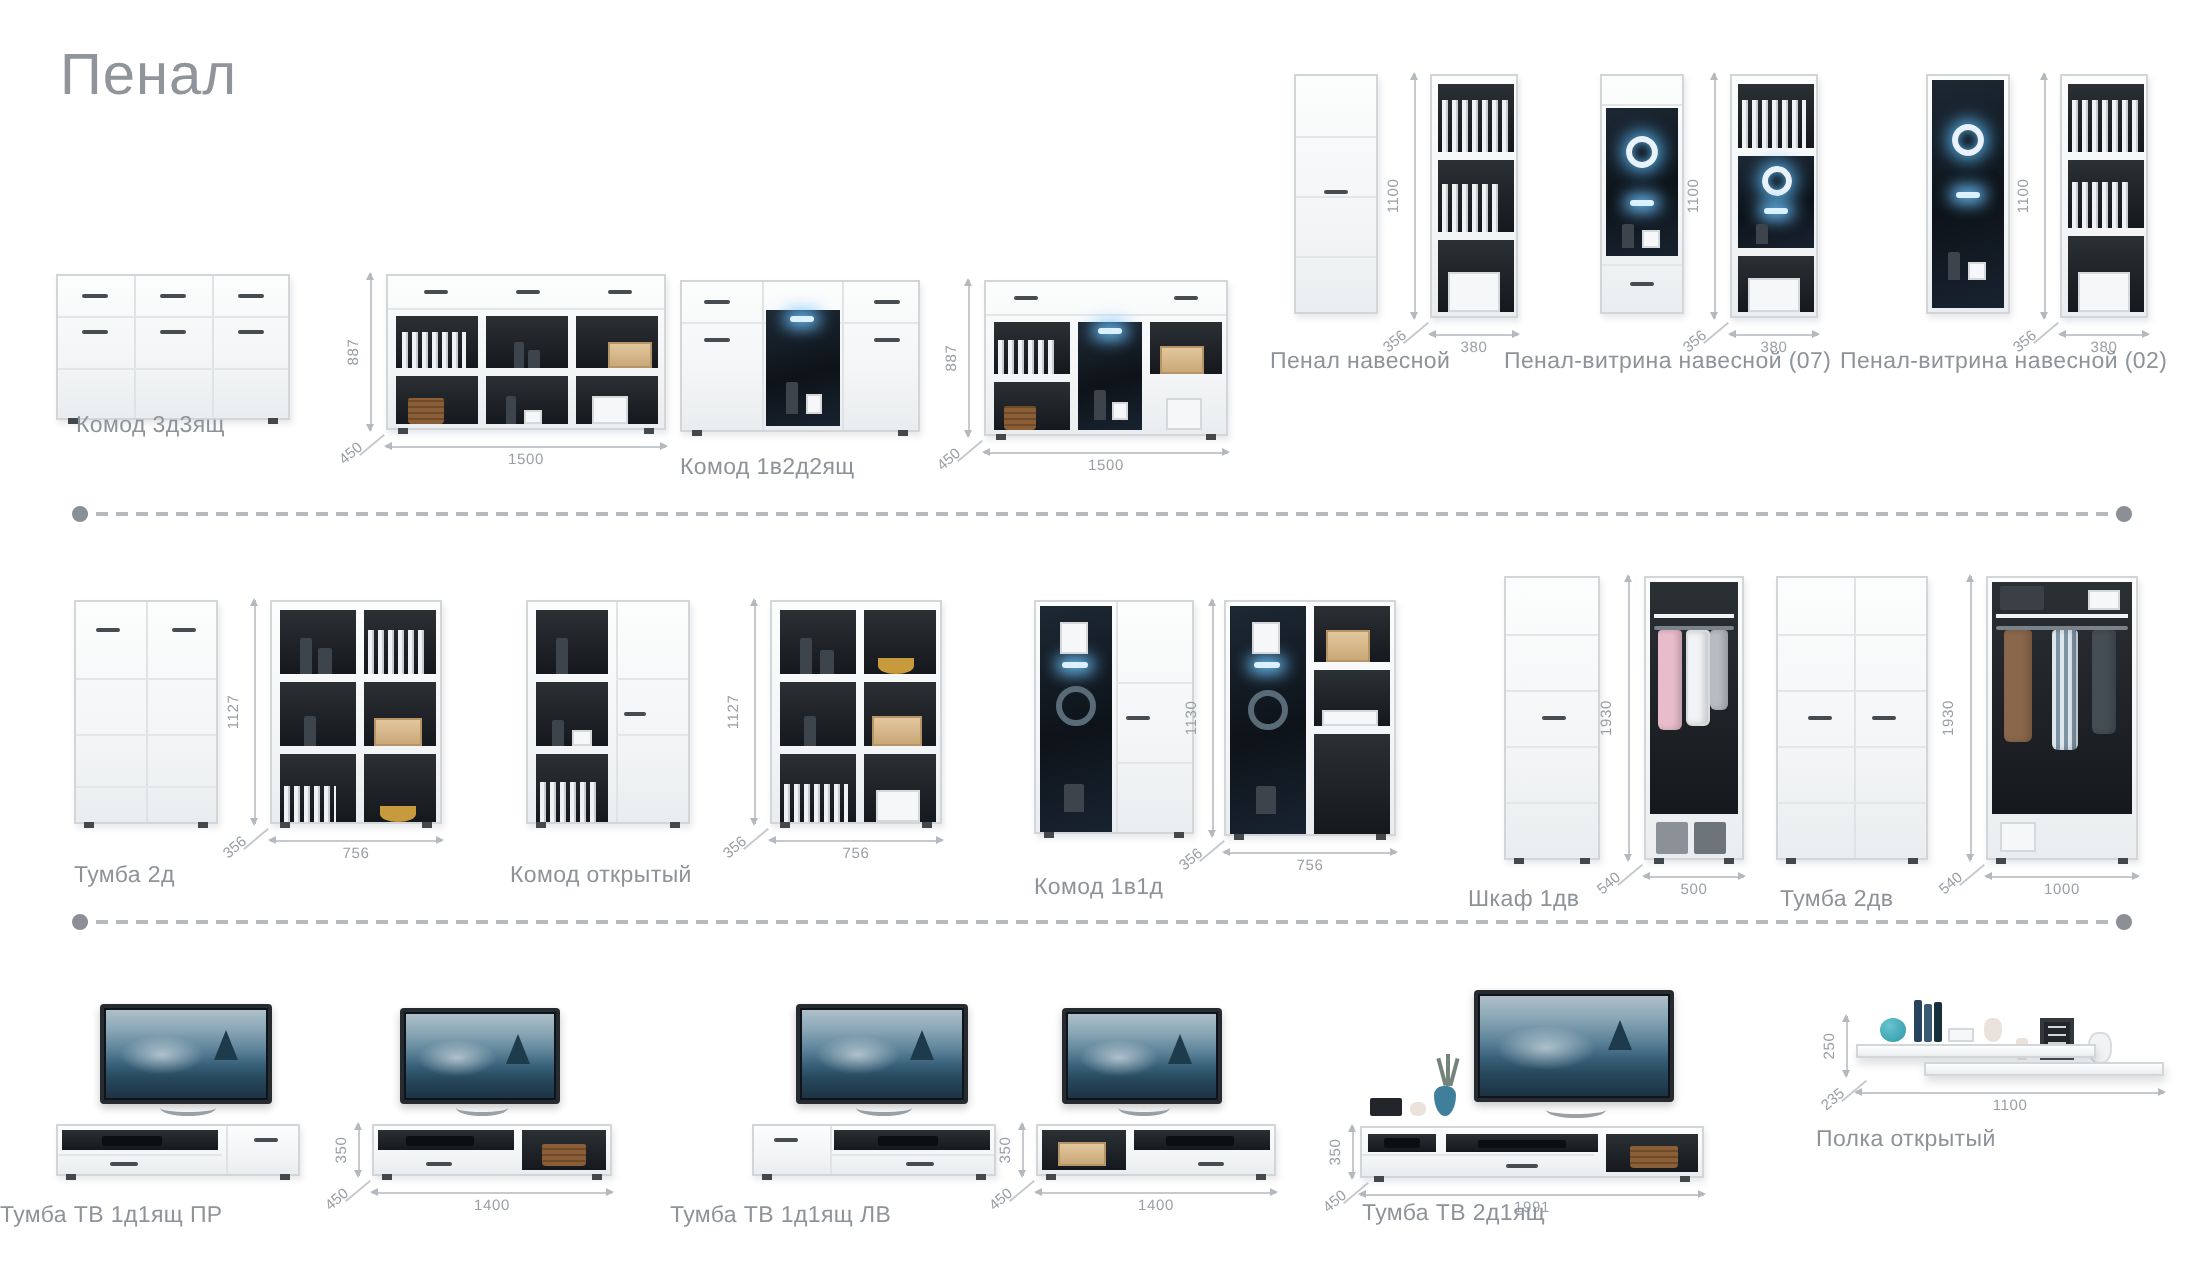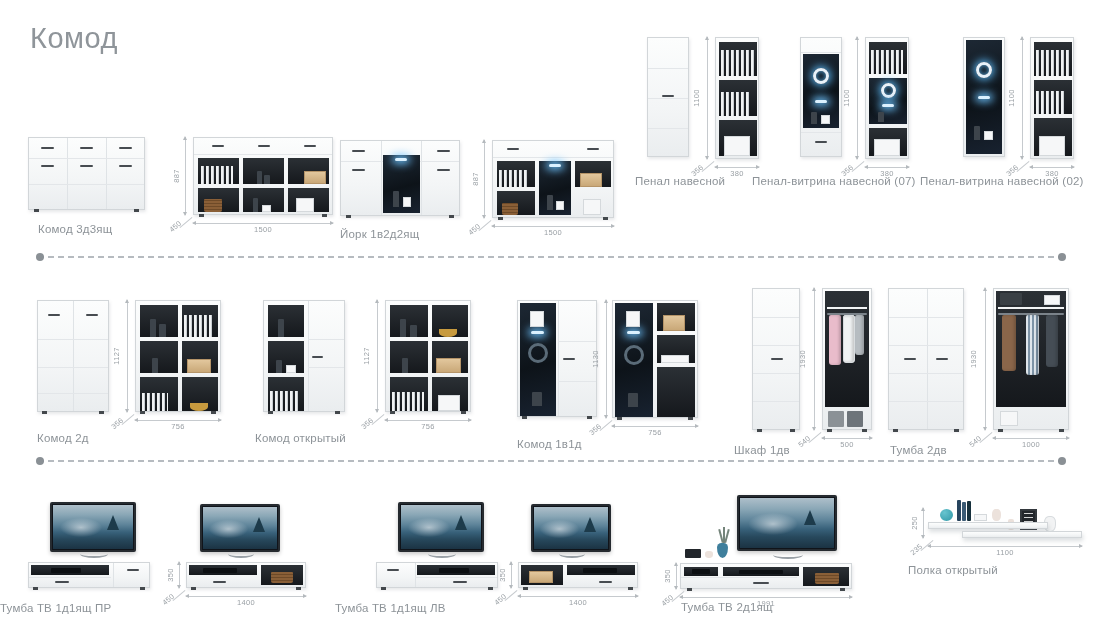--- a/index.html
+++ b/index.html
@@ -70,21 +70,21 @@
   .divider::before,.divider::after{content:"";position:absolute;top:-5px;width:8px;height:8px;border-radius:50%;background:#8a9095;}
   .divider::before{left:-2px;}
   .divider::after{right:-2px;}
 </style>
 </head>
 <body>
 
 <div class="page">
 
   <div class="title">
-    <span class="t1">Комод</span>
+    <span class="t1">Пенал</span>
   </div>
 
   <div class="card" style="left:28px;top:137px;width:305px;height:100px">
     <div class="u" style="left:0;top:0;width:117px;height:73px">
       <span class="sv" style="left:38px"></span>
       <span class="sv" style="left:77px"></span>
       <span class="sh" style="top:20px"></span>
       <span class="sh" style="top:46px"></span>
       <span class="hd" style="left:12px;top:9px;width:13px"></span>
       <span class="hd" style="left:51px;top:9px;width:13px"></span>
@@ -128,21 +128,21 @@
         <b>887</b>
       </span>
     <span class="dh" style="left:165px;top:84px;width:140px">
         <i class="dl"></i>
         <b>1500</b>
       </span>
     <span class="dd" style="left:143px;top:80px">
         <i class="dl"></i>
         <b>450</b>
       </span>
-    <div class="plabel" style="left:10px;top:86px;width:130px">Комод 3д3ящ</div>
+    <div class="plabel" style="left:10px;top:70px;width:130px">Комод 3д3ящ</div>
   </div>
 
   <div class="card" style="left:340px;top:140px;width:285px;height:100px">
     <div class="u" style="left:0;top:0;width:120px;height:76px">
       <span class="sv" style="left:40px"></span>
       <span class="sv" style="left:80px"></span>
       <span class="sh" style="top:20px"></span>
       <span class="dk blue" style="left:42px;top:14px;width:37px;height:58px">
         <span class="led" style="left:12px;top:3px;width:12px"></span>
         <span class="bottle" style="left:10px;bottom:6px;width:6px;height:16px"></span>
@@ -182,21 +182,21 @@
         <b>887</b>
       </span>
     <span class="dh" style="left:152px;top:84px;width:122px">
         <i class="dl"></i>
         <b>1500</b>
       </span>
     <span class="dd" style="left:130px;top:80px">
         <i class="dl"></i>
         <b>450</b>
       </span>
-    <div class="plabel" style="left:0;top:88px;width:125px">Йорк 1в2д2ящ</div>
+    <div class="plabel" style="left:0;top:88px;width:125px">Комод 1в2д2ящ</div>
   </div>
 
   <div class="card" style="left:645px;top:35px;width:130px;height:155px">
     <div class="u" style="left:2px;top:2px;width:42px;height:120px">
       <span class="sh" style="top:30px"></span>
       <span class="sh" style="top:60px"></span>
       <span class="sh" style="top:90px"></span>
       <span class="hd" style="left:14px;top:57px;width:12px"></span>
     </div>
     <div class="u" style="left:70px;top:2px;width:44px;height:122px">
@@ -341,21 +341,21 @@
         <b>1127</b>
       </span>
     <span class="dh" style="left:98px;top:120px;width:86px">
         <i class="dl"></i>
         <b>756</b>
       </span>
     <span class="dd" style="left:76px;top:116px">
         <i class="dl"></i>
         <b>356</b>
       </span>
-    <div class="plabel" style="left:0;top:134px;width:72px">Комод 2д</div>
+    <div class="plabel" style="left:0;top:134px;width:72px">Тумба 2д</div>
   </div>
 
   <div class="card" style="left:255px;top:298px;width:235px;height:150px">
     <div class="u" style="left:8px;top:2px;width:82px;height:112px">
       <span class="dk" style="left:4px;top:4px;width:36px;height:32px">
           <span class="bottle" style="left:10px;bottom:0;width:6px;height:18px"></span>
         </span>
       <span class="dk" style="left:4px;top:40px;width:36px;height:32px">
           <span class="bottle" style="left:8px;bottom:0;width:6px;height:13px"></span>
           <span class="boxwhite" style="left:18px;bottom:0;width:10px;height:8px"></span>

